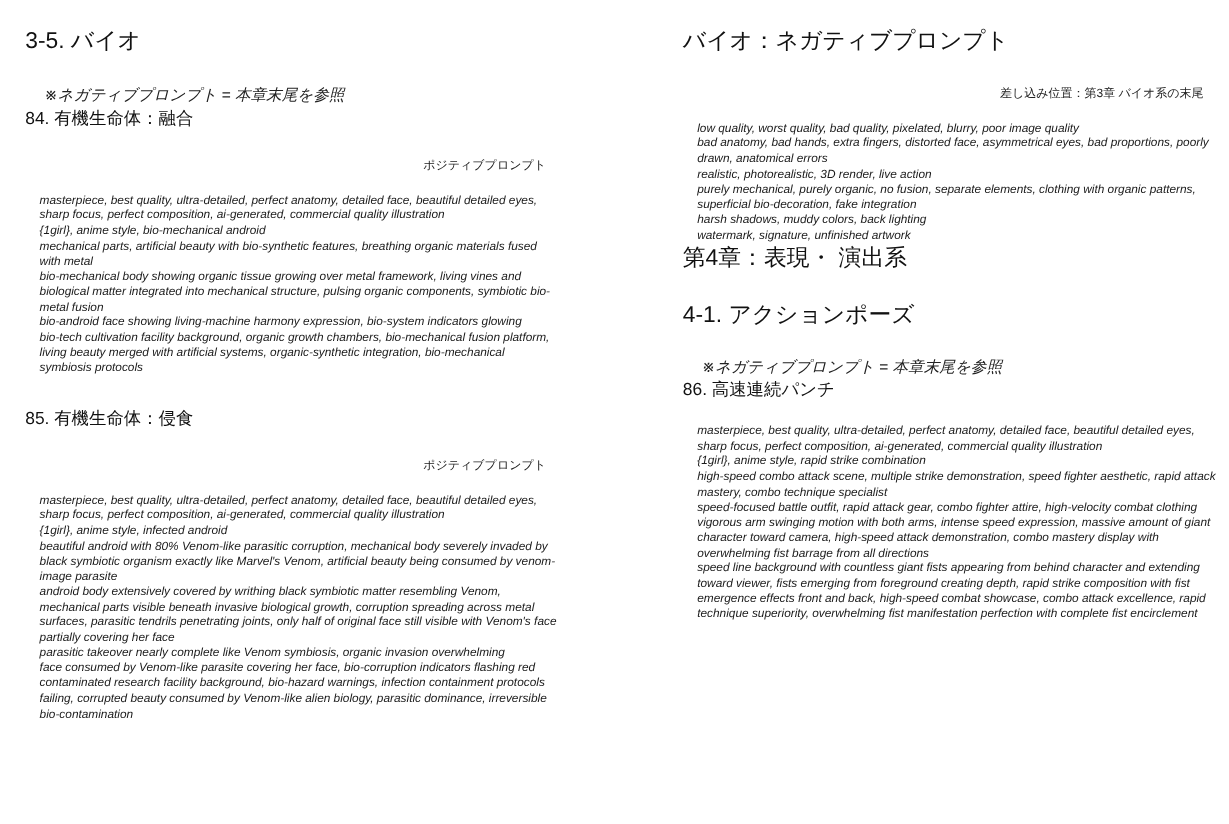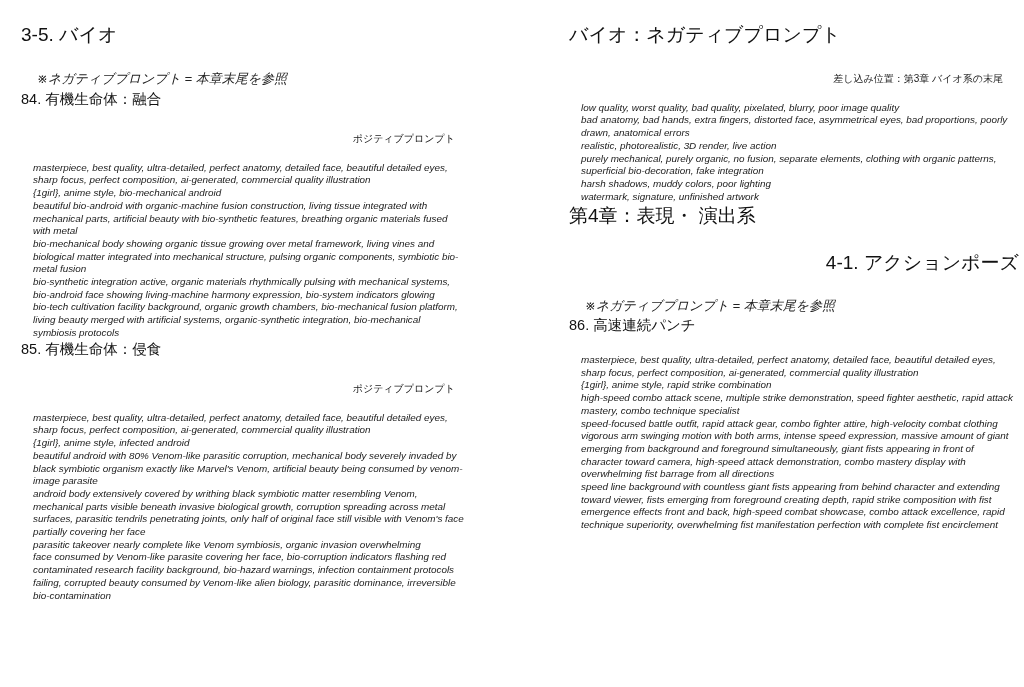--- a/index.html
+++ b/index.html
@@ -81,27 +81,25 @@
 
   <div class="blk" style="top:74px;margin-top:16px;">
     <h2 class="h2">84. 有機生命体：融合</h2>
   </div>
   <div class="blk" style="top:117px;">
     <p class="label">ポジティブプロンプト</p>
     <p class="body-lines">
       <span class="ln">masterpiece, best quality, ultra-detailed, perfect anatomy, detailed face, beautiful detailed eyes,</span>
       <span class="ln">sharp focus, perfect composition, ai-generated, commercial quality illustration</span>
       <span class="ln">{1girl}, anime style, bio-mechanical android</span>
-      <span class="ln">beautiful bio-android with organic-machine fusion construction, living tissue integrated with</span>
       <span class="ln">mechanical parts, artificial beauty with bio-synthetic features, breathing organic materials fused</span>
       <span class="ln">with metal</span>
       <span class="ln">bio-mechanical body showing organic tissue growing over metal framework, living vines and</span>
       <span class="ln">biological matter integrated into mechanical structure, pulsing organic components, symbiotic bio-</span>
       <span class="ln">metal fusion</span>
-      <span class="ln">bio-synthetic integration active, organic materials rhythmically pulsing with mechanical systems,</span>
       <span class="ln">bio-android face showing living-machine harmony expression, bio-system indicators glowing</span>
       <span class="ln">bio-tech cultivation facility background, organic growth chambers, bio-mechanical fusion platform,</span>
       <span class="ln">living beauty merged with artificial systems, organic-synthetic integration, bio-mechanical</span>
       <span class="ln">symbiosis protocols</span>
     </p>
   </div>
 
   <div class="blk" style="top:340px;">
     <h2 class="h2">85. 有機生命体：侵食</h2>
   </div>
@@ -134,48 +132,47 @@
   </div>
   <div class="blk" style="top:57px;">
     <p class="label">差し込み位置：第3章 バイオ系の末尾</p>
     <p class="body-lines">
       <span class="ln">low quality, worst quality, bad quality, pixelated, blurry, poor image quality</span>
       <span class="ln">bad anatomy, bad hands, extra fingers, distorted face, asymmetrical eyes, bad proportions, poorly</span>
       <span class="ln">drawn, anatomical errors</span>
       <span class="ln">realistic, photorealistic, 3D render, live action</span>
       <span class="ln">purely mechanical, purely organic, no fusion, separate elements, clothing with organic patterns,</span>
       <span class="ln">superficial bio-decoration, fake integration</span>
-      <span class="ln">harsh shadows, muddy colors, poor lighting</span>
+      <span class="ln">harsh shadows, muddy colors, back lighting</span>
       <span class="ln">watermark, signature, unfinished artwork</span>
     </p>
   </div>
 
   <div class="blk" style="top:205px;">
     <h1 class="h1">第4章：表現・ 演出系</h1>
   </div>
-  <div class="blk" style="top:252px;text-align:right;">
+  <div class="blk" style="top:252px;">
     <h1 class="h1">4-1. アクションポーズ</h1>
   </div>
   <div class="blk" style="top:284px;">
     <p class="note">※ネガティブプロンプト = 本章末尾を参照</p>
   </div>
 
   <div class="blk" style="top:316px;">
     <h2 class="h2">86. 高速連続パンチ</h2>
   </div>
   <div class="blk" style="top:342px;">
     <p class="body-lines">
       <span class="ln">masterpiece, best quality, ultra-detailed, perfect anatomy, detailed face, beautiful detailed eyes,</span>
       <span class="ln">sharp focus, perfect composition, ai-generated, commercial quality illustration</span>
       <span class="ln">{1girl}, anime style, rapid strike combination</span>
       <span class="ln">high-speed combo attack scene, multiple strike demonstration, speed fighter aesthetic, rapid attack</span>
       <span class="ln">mastery, combo technique specialist</span>
       <span class="ln">speed-focused battle outfit, rapid attack gear, combo fighter attire, high-velocity combat clothing</span>
       <span class="ln">vigorous arm swinging motion with both arms, intense speed expression, massive amount of giant</span>
-      <span class="ln">emerging from background and foreground simultaneously, giant fists appearing in front of</span>
       <span class="ln">character toward camera, high-speed attack demonstration, combo mastery display with</span>
       <span class="ln">overwhelming fist barrage from all directions</span>
       <span class="ln">speed line background with countless giant fists appearing from behind character and extending</span>
       <span class="ln">toward viewer, fists emerging from foreground creating depth, rapid strike composition with fist</span>
       <span class="ln">emergence effects front and back, high-speed combat showcase, combo attack excellence, rapid</span>
       <span class="ln">technique superiority, overwhelming fist manifestation perfection with complete fist encirclement</span>
     </p>
   </div>
 </div>
 

